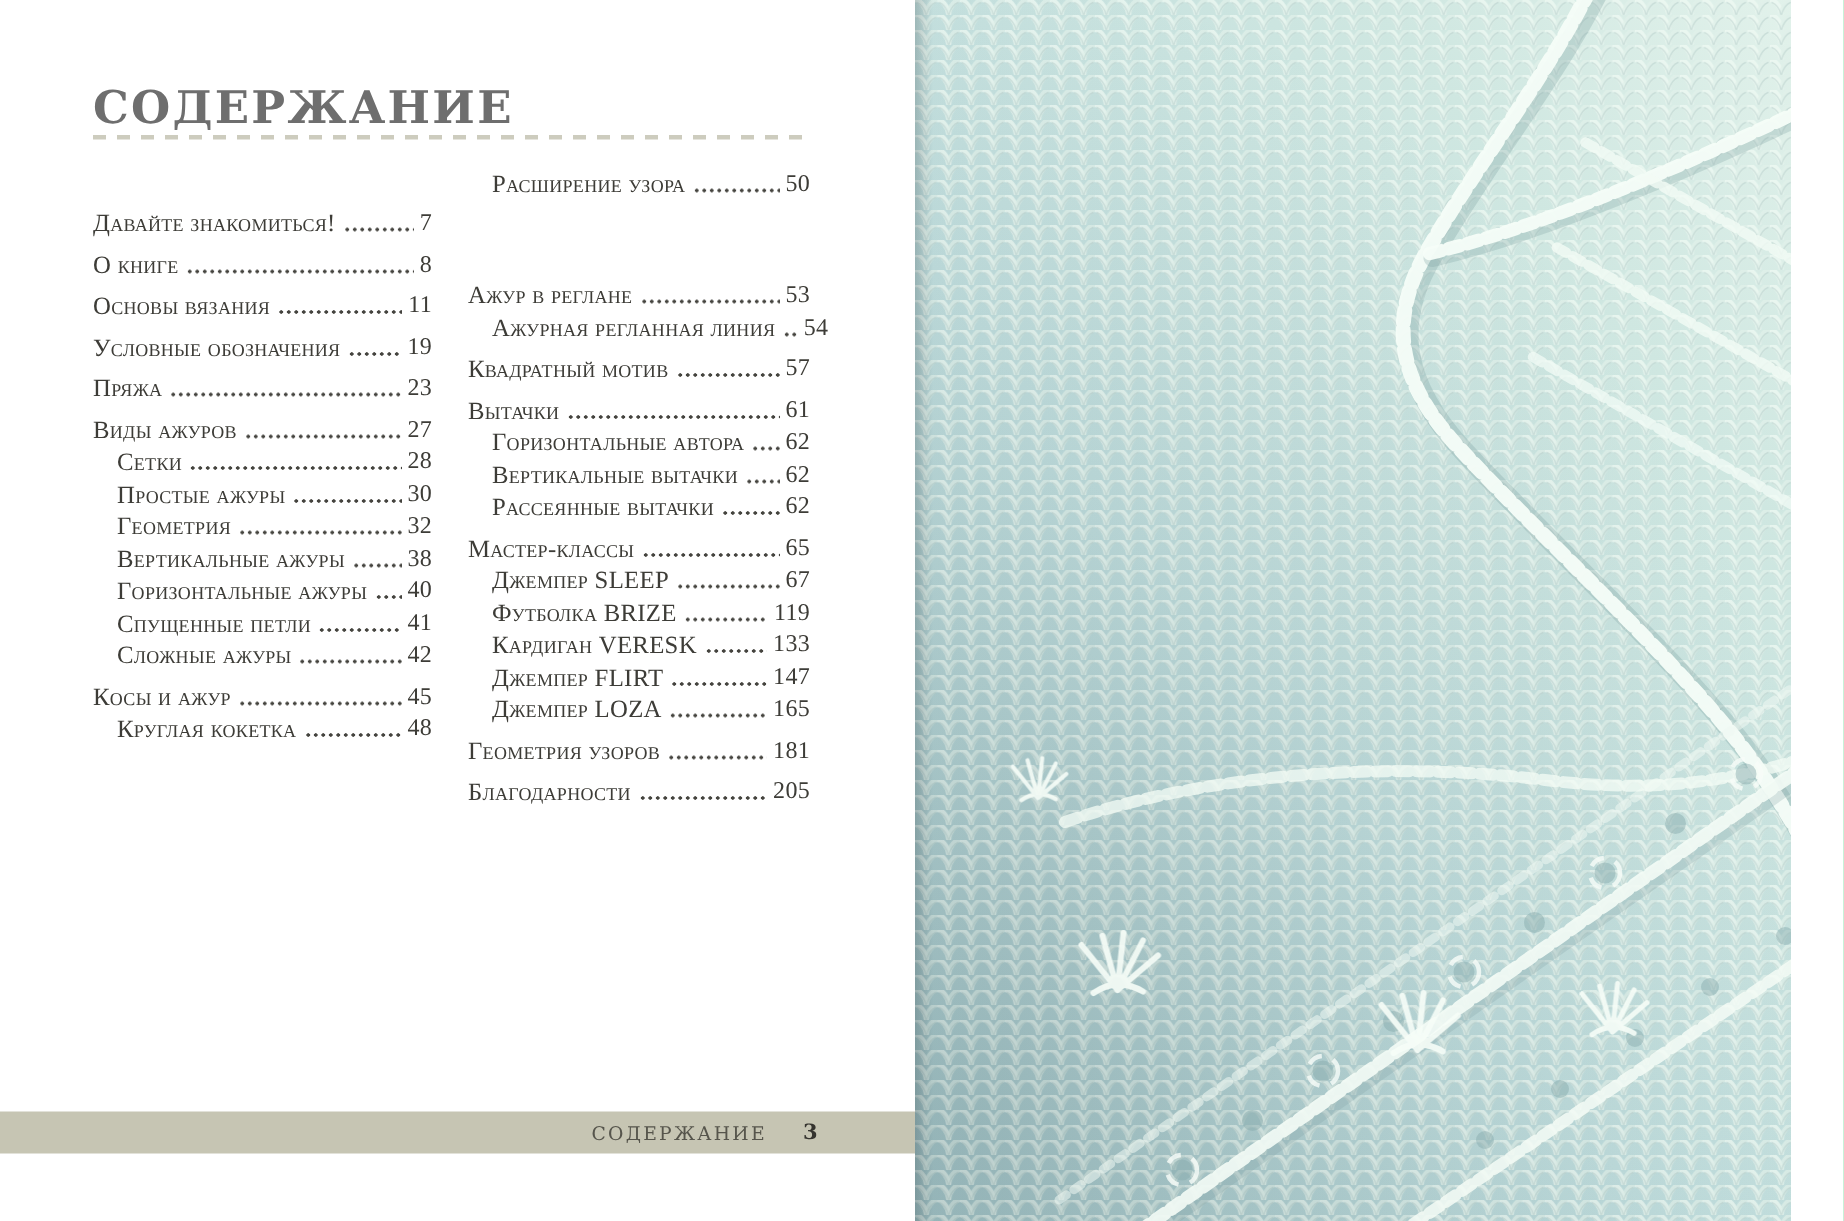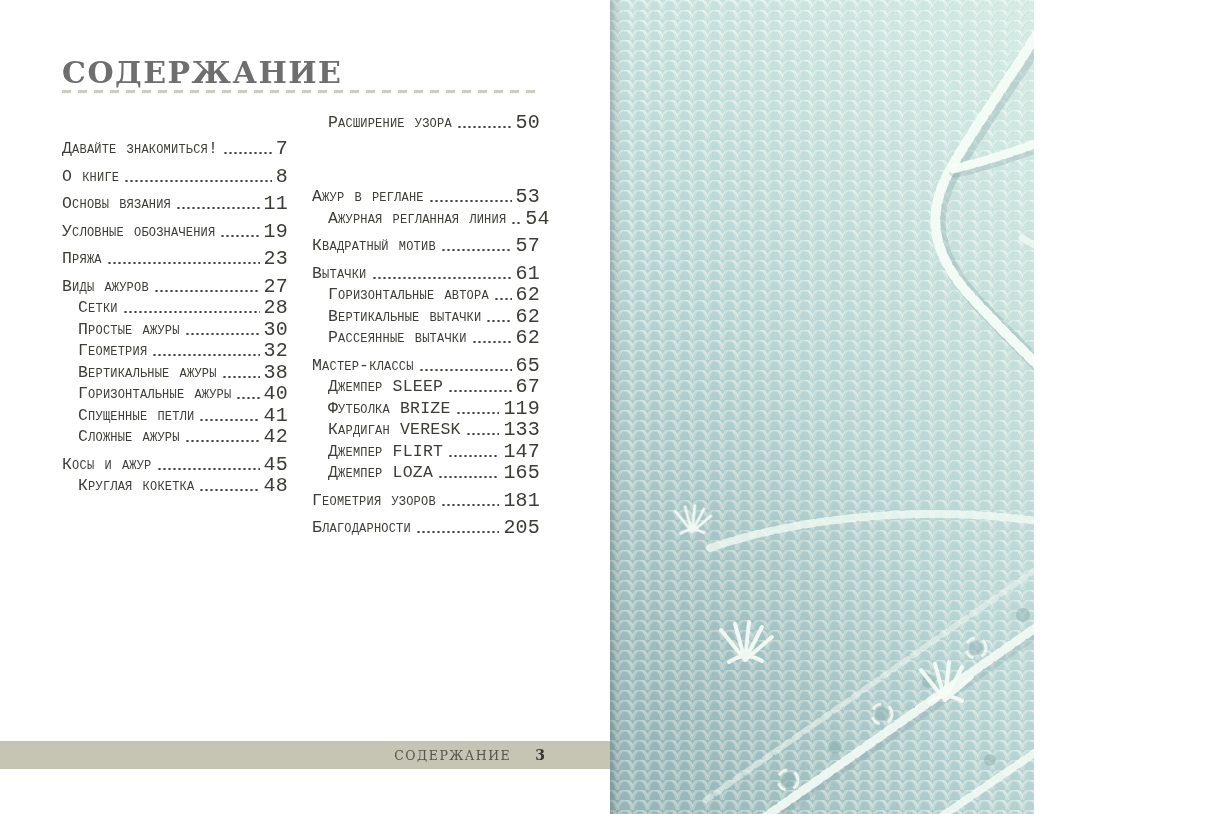--- a/index.html
+++ b/index.html
@@ -1,17 +1,17 @@
 <!DOCTYPE html>
 <html><head>
 <meta charset="utf-8">
 <style>
   html,body { margin:0; padding:0; background:#ffffff; }
   .sheet {
-    position:relative; width:1034px; height:814px; background:#22c55e;
+    position:relative; width:1194px; height:814px; background:#22c55e;
     overflow:hidden; font-family:"Liberation Serif", serif;
   }
 
   
   .left-page { position:absolute; left:0; top:0; width:610px; height:814px; background:#ffffff; }
 
   .page-title {
     position:absolute; left:62px; top:55px; margin:0;
     font-family:"DejaVu Serif", serif; font-weight:bold;
     font-size:30px; letter-spacing:1.5px; color:#6e6e6e;
@@ -21,34 +21,34 @@
     background:repeating-linear-gradient(90deg, #cdccbe 0 9px, transparent 9px 16px);
   }
 
   .toc-col { position:absolute; }
   .toc-col-1 { left:62px;  top:139px; width:226px; }
   .toc-col-2 { left:312px; top:113px; width:228px; }
 
   .toc-row {
     display:flex; align-items:flex-start; line-height:20px;
     font-size:16.5px; font-variant:small-caps; letter-spacing:0.2px;
-    color:#3d3c37; margin-top:7.5px;font-family:Liberation Mono, monospace;
+    color:#3d3c37; margin-top:7.5px;
   }
   .toc-row.level-1 { padding-left:16px; margin-top:1.5px; }
   .toc-row:first-child { margin-top:0; }
   .toc-row.gap-before { margin-top:54px; }
 
   .toc-label { white-space:nowrap; }
   .leader {
     flex:1 1 auto; min-width:10px; align-self:stretch; margin:0 4px 0 5px;
     background-image:radial-gradient(circle, #45443f 1px, transparent 1.3px);
     background-size:5px 4px; background-repeat:repeat-x;
     background-position:left bottom 4px;
   }
-  .toc-page { font-variant:normal; font-size:20px; white-space:nowrap; }
+  .toc-page { font-variant:normal; font-size:16px; white-space:nowrap; }
 
   .footer-bar {
     position:absolute; left:0; top:741px; width:610px; height:28px;
     background:#c6c5b3; display:flex; align-items:center;
     justify-content:flex-end; padding-right:65px; box-sizing:border-box; gap:24px;
   }
   .footer-label {
     font-family:"DejaVu Serif", serif; font-size:12.5px;
     letter-spacing:1.5px; color:#56554c;
   }

